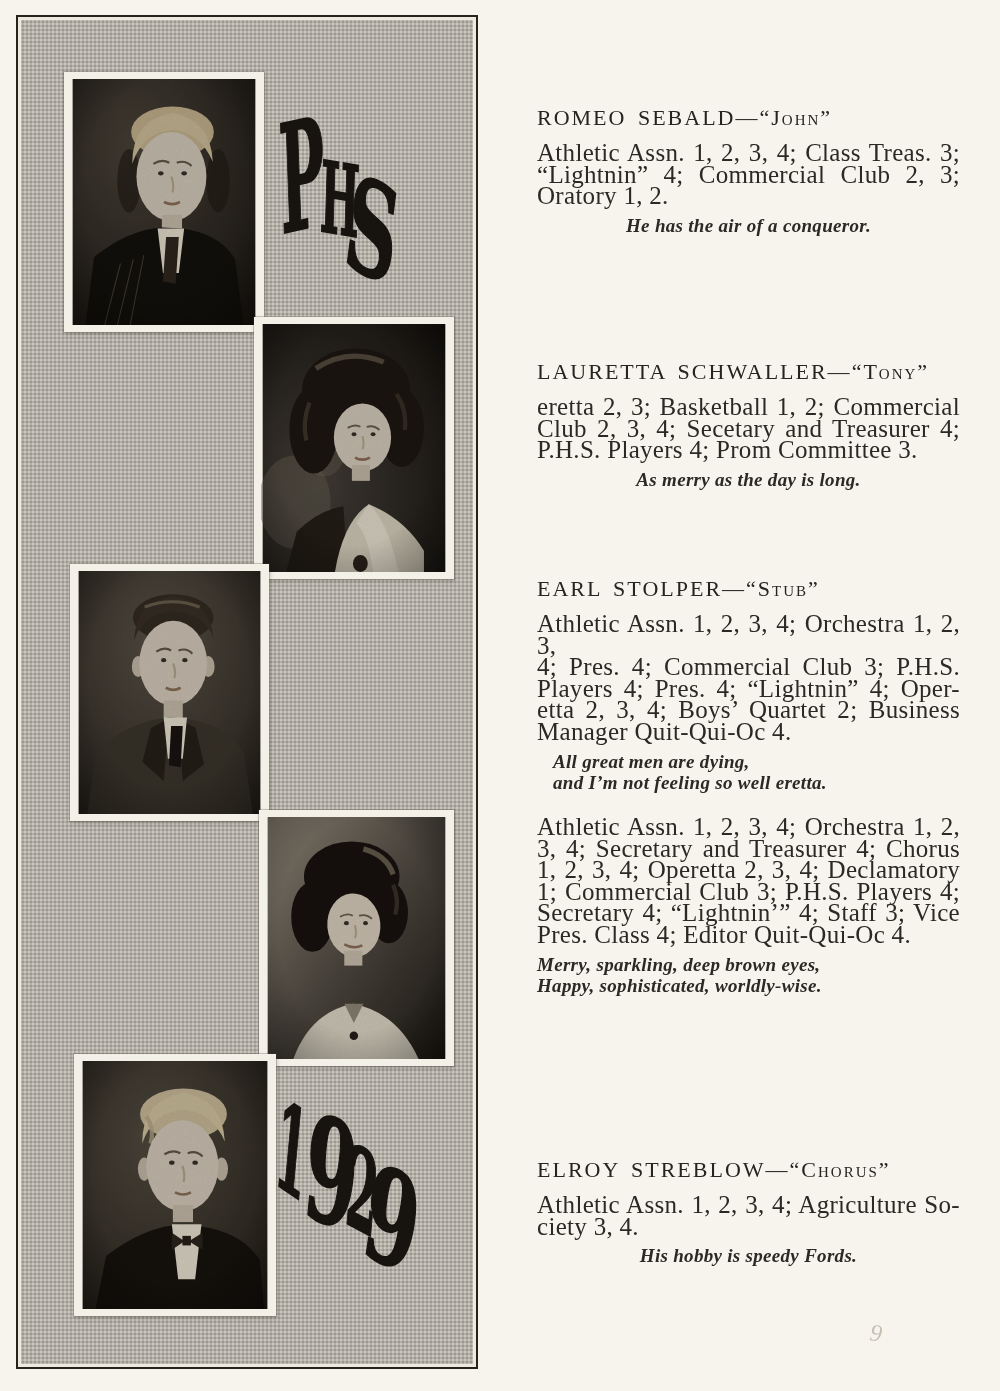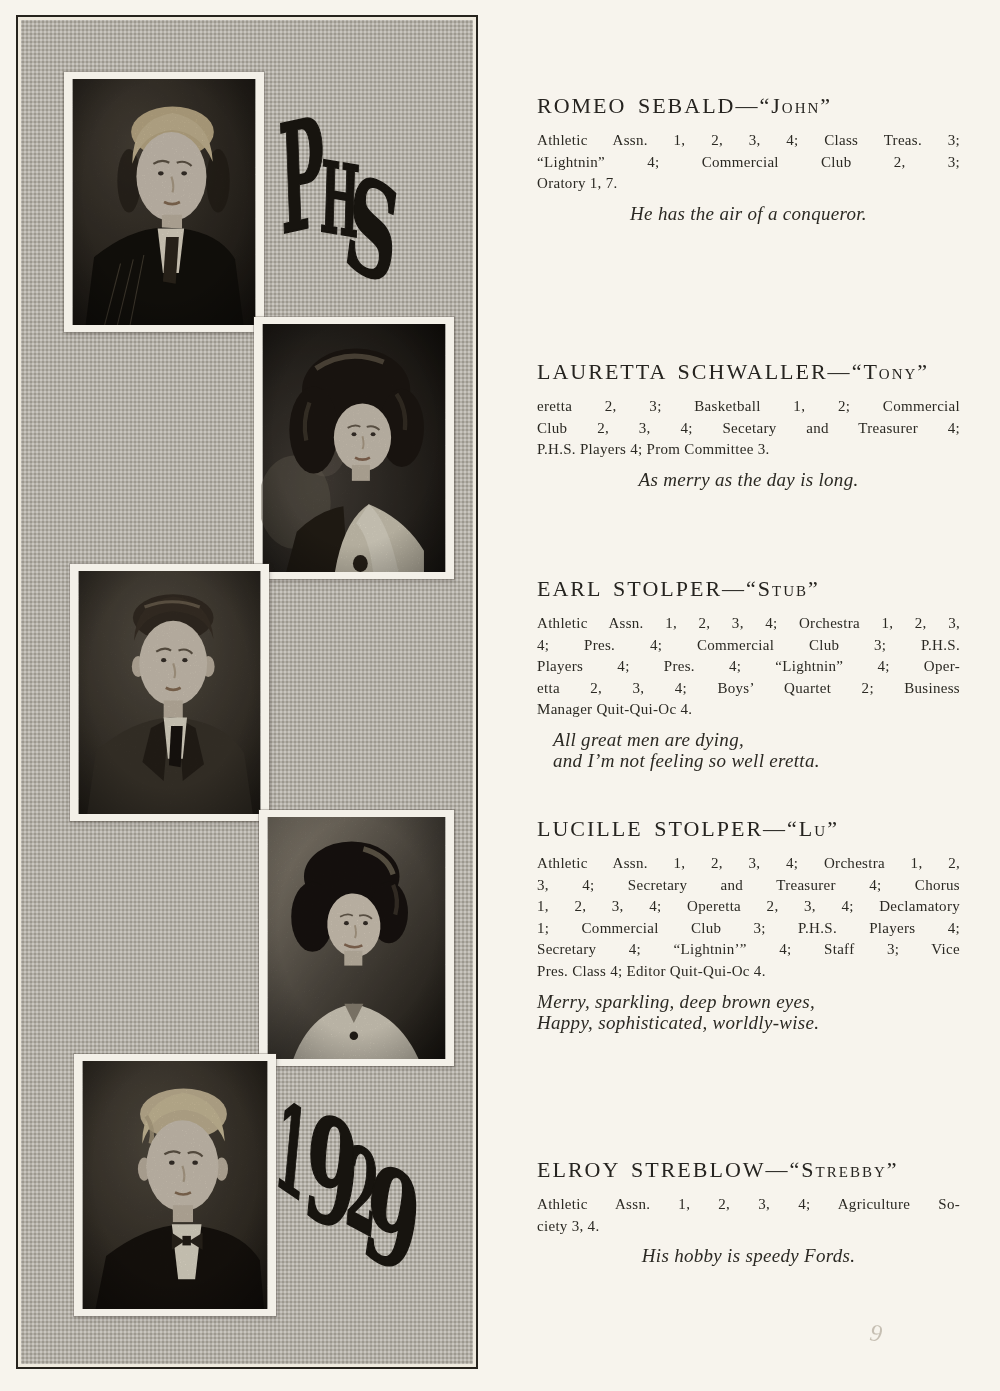--- a/index.html
+++ b/index.html
@@ -54,26 +54,26 @@
   .year .d3 { left:72px; top:35px;  font-size:112px; transform:scale(.40,1) rotate(12deg); }
   .year .d4 { left:95px; top:52px;  font-size:130px; transform:scale(.60,1) rotate(14deg); }
 
   
   .entry { position:absolute; left:537px; width:423px; }
   .entry h3 {
     margin:0 0 11px 0; font-size:22px; line-height:26px; font-weight:normal;
     letter-spacing:2px; word-spacing:4px; color:#262420; white-space:nowrap;
   }
   .nick { font-variant:small-caps; }
-  .acts { font-size:15px; line-height:21.6px; letter-spacing:.3px; }
+  .acts { font-size:25px; line-height:21.6px; letter-spacing:.3px; }
   .acts .line { text-align:justify; text-align-last:justify; }
   .acts .line:last-child { text-align-last:left; }
   .quote {
     margin:8px 0 0 0; font-style:italic; font-size:19px; line-height:21.5px;
-    white-space:pre-line; letter-spacing:.3px; color:#2b2923;
+    white-space:pre-line; letter-spacing:.3px; color:#2b2923;font-weight:bold;
   }
   .q-center { text-align:center; }
   .q-indent { padding-left:16px; }
 
   .faint-mark {
     position:absolute; left:870px; top:1320px; font-size:24px; font-style:italic;
     color:rgba(125,112,92,.4); transform:rotate(8deg);
   }
 </style>
 </head>
@@ -269,26 +269,26 @@
     <span class="ls">S</span>
   </div>
   <div class="year">
     <span class="d1">1</span>
     <span class="d2">9</span>
     <span class="d3">2</span>
     <span class="d4">9</span>
   </div>
 </div>
 
-<section class="entry" style="top:93px">
+<section class="entry" style="top:105px">
   <h3><span>ROMEO SEBALD—</span><span class="nick">“John”</span></h3>
   <div class="acts">
       <div class="line">Athletic Assn. 1, 2, 3, 4; Class Treas. 3;</div>
       <div class="line">“Lightnin” 4; Commercial Club 2, 3;</div>
-      <div class="line">Oratory 1, 7.</div>
+      <div class="line">Oratory 1, 2.</div>
     </div>
   <p class="quote q-center">He has the air of a conqueror.</p>
 </section>
 
 <section class="entry" style="top:359px">
   <h3><span>LAURETTA SCHWALLER—</span><span class="nick">“Tony”</span></h3>
   <div class="acts">
       <div class="line">eretta 2, 3; Basketball 1, 2; Commercial</div>
       <div class="line">Club 2, 3, 4; Secetary and Treasurer 4;</div>
       <div class="line">P.H.S. Players 4; Prom Committee 3.</div>
@@ -303,35 +303,34 @@
       <div class="line">4; Pres. 4; Commercial Club 3; P.H.S.</div>
       <div class="line">Players 4; Pres. 4; “Lightnin” 4; Oper-</div>
       <div class="line">etta 2, 3, 4; Boys’ Quartet 2; Business</div>
       <div class="line">Manager Quit-Qui-Oc 4.</div>
     </div>
   <p class="quote q-indent">All great men are dying,
 and I’m not feeling so well eretta.</p>
 </section>
 
 <section class="entry" style="top:816px">
-  <h3><span>LUCILLE STOLPER—</span><span class="nick">“Lu”</span></h3>
   <div class="acts">
       <div class="line">Athletic Assn. 1, 2, 3, 4; Orchestra 1, 2,</div>
       <div class="line">3, 4; Secretary and Treasurer 4; Chorus</div>
       <div class="line">1, 2, 3, 4; Operetta 2, 3, 4; Declamatory</div>
       <div class="line">1; Commercial Club 3; P.H.S. Players 4;</div>
       <div class="line">Secretary 4; “Lightnin’” 4; Staff 3; Vice</div>
       <div class="line">Pres. Class 4; Editor Quit-Qui-Oc 4.</div>
     </div>
   <p class="quote">Merry, sparkling, deep brown eyes,
 Happy, sophisticated, worldly-wise.</p>
 </section>
 
 <section class="entry" style="top:1157px">
-  <h3><span>ELROY STREBLOW—</span><span class="nick">“Strebby”</span></h3>
+  <h3><span>ELROY STREBLOW—</span><span class="nick">“Chorus”</span></h3>
   <div class="acts">
       <div class="line">Athletic Assn. 1, 2, 3, 4; Agriculture So-</div>
       <div class="line">ciety 3, 4.</div>
     </div>
   <p class="quote q-center">His hobby is speedy Fords.</p>
 </section>
 
 <div class="faint-mark">9</div>
 
 </body></html>

